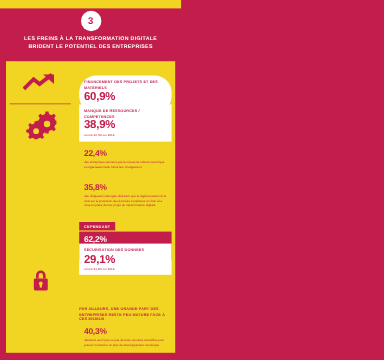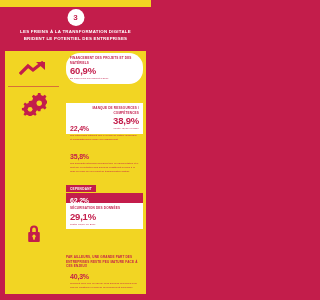--- a/index.html
+++ b/index.html
@@ -139,27 +139,27 @@
         <path d="M4 8 L4 5.4 A4 4 0 0 1 12 5.4 L12 8 L9.8 8 L9.8 5.4 A1.8 1.8 0 0 0 6.2 5.4 L6.2 8 Z" fill="#c31d4b"></path>
         <rect x="2.2" y="8" width="11.6" height="10" rx="1.1" fill="#c31d4b"></rect>
         <circle cx="8" cy="12.2" r="1.6" fill="#f2d523"></circle>
         <rect x="7.1" y="12.2" width="1.8" height="3.4" fill="#f2d523"></rect>
       </svg>
     </div>
   </div>
 
   <div class="content">
 
-    <div class="card" style="top:2px;border-radius:14px;">
+    <div class="card" style="top:12px;border-radius:14px;">
       <div class="cat">FINANCEMENT DES PROJETS ET DES MATÉRIELS</div>
       <div class="pct">60,9%</div>
       <div class="note">En léger recul par rapport à 2019</div>
     </div>
 
-    <div class="card" style="top:52px;text-align:right;">
+    <div class="card" style="top:36px;">
       <div class="cat">MANQUE DE RESSOURCES / COMPÉTENCES</div>
       <div class="pct">38,9%</div>
       <div class="note">contre 42,3% en 2019</div>
     </div>
 
     <div class="card plain" style="top:71px;">
       <div class="pct sm">22,4%</div>
       <div class="desc">des entreprises estiment que le niveau de culture numérique et organisationnelle freine leur changement</div>
     </div>
 

